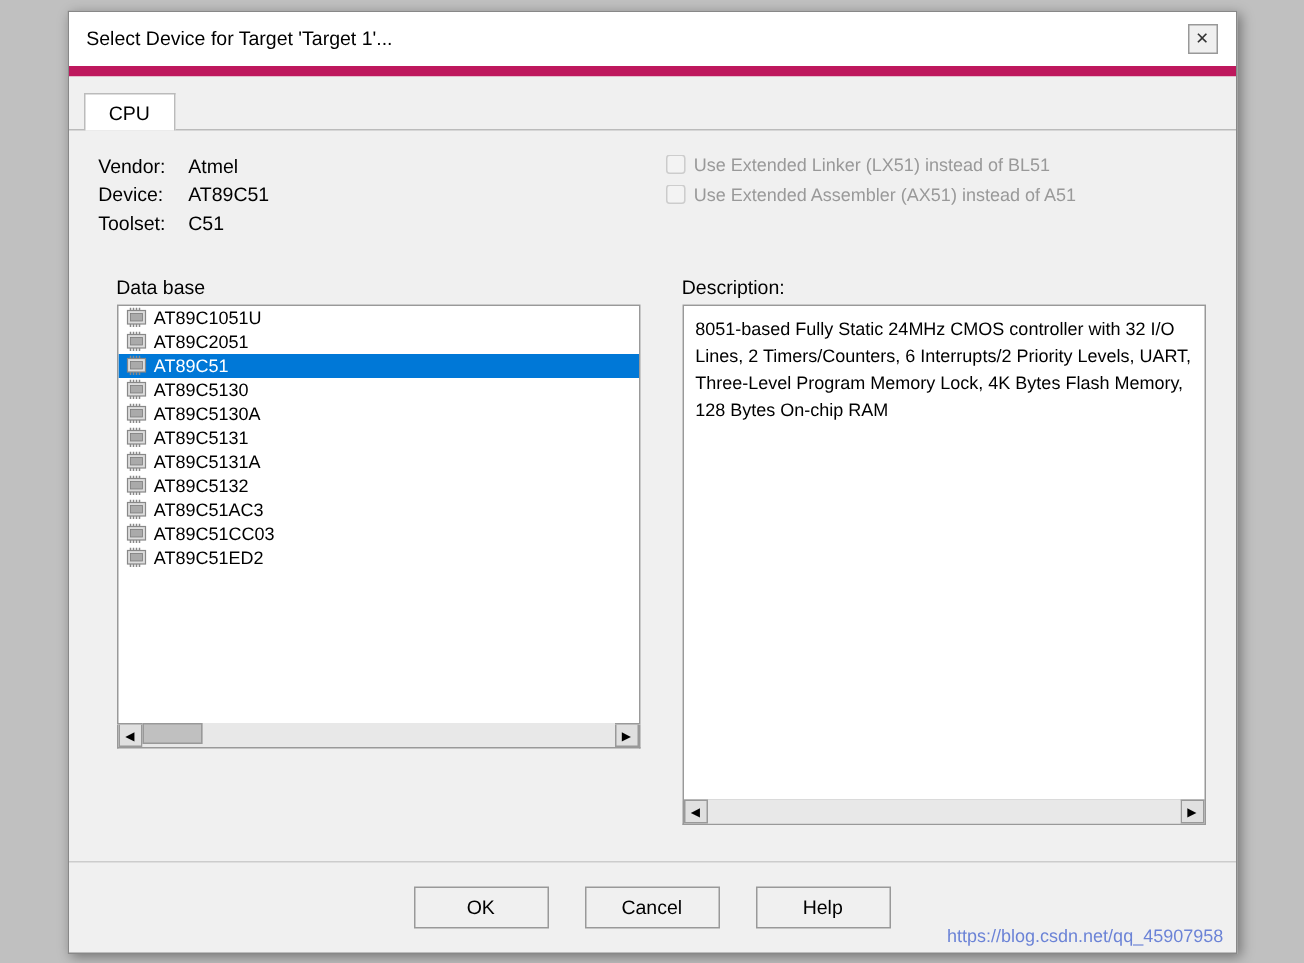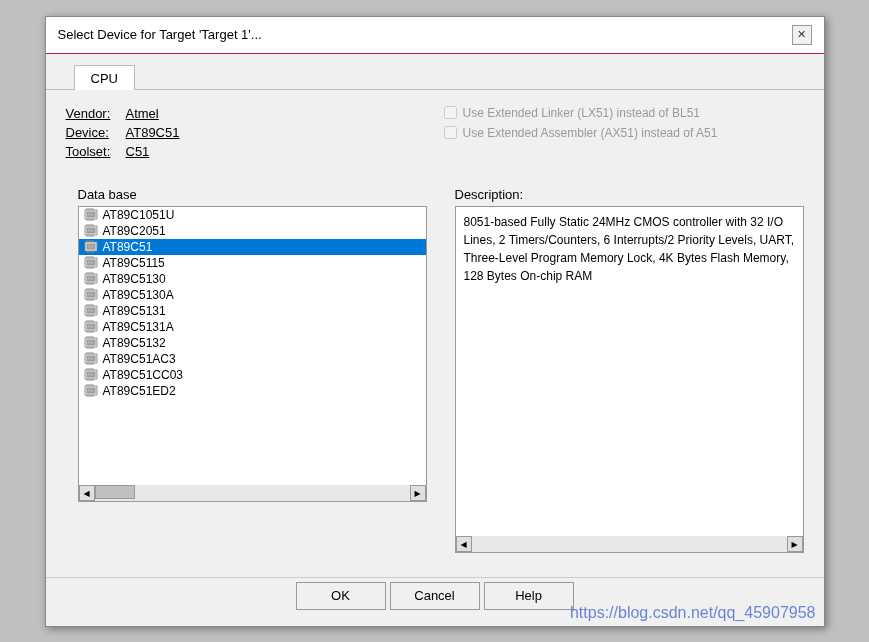--- a/index.html
+++ b/index.html
@@ -18,21 +18,21 @@
       background: #f0f0f0;
       border: 1px solid #888;
       box-shadow: 2px 2px 8px rgba(0,0,0,0.4);
       width: 780px;
       min-height: 560px;
       position: relative;
     }
 
     .dialog-titlebar {
       background: #ffffff;
-      border-bottom: 1px solid #be185d;
+      border-bottom: 7px solid #be185d;
       padding: 8px 12px;
       display: flex;
       align-items: center;
       justify-content: space-between;
     }
 
     .dialog-title {
       font-size: 13px;
       color: #000;
     }
@@ -47,21 +47,21 @@
       align-items: center;
       justify-content: center;
       font-size: 11px;
       color: #333;
       user-select: none;
     }
 
     .tab-bar {
       background: #f0f0f0;
       border-bottom: 1px solid #bbb;
-      padding: 0 28px;
+      padding: 0 10px;
       display: flex;
       align-items: flex-end;
       height: 36px;
     }
 
     .tab {
       padding: 5px 16px 4px;
       background: #fff;
       border: 1px solid #bbb;
       border-bottom: none;
@@ -74,21 +74,20 @@
 
     .dialog-body {
       padding: 16px 20px;
     }
 
     .info-grid {
       display: grid;
       grid-template-columns: 60px 1fr;
       row-gap: 4px;
       margin-bottom: 16px;
-      text-decoration: underline;
     }
 
     .info-label {
       color: #000;
       font-size: 13px;
     }
 
     .info-value {
       color: #000;
       font-size: 13px;
@@ -218,43 +217,43 @@
       top: 0;
       width: 40px;
       height: 14px;
       background: #c0c0c0;
       border: 1px solid #999;
     }
 
     .button-row {
       display: flex;
       justify-content: center;
-      gap: 4px;
-      padding: 4px 20px 16px;
+      gap: 24px;
+      padding: 16px 20px 16px;
       border-top: 1px solid #ccc;
       margin-top: 8px;
     }
 
     .dialog-button {
       width: 90px;
       height: 28px;
       background: #f0f0f0;
       border: 1px solid #999;
       cursor: pointer;
       font-size: 13px;
       display: flex;
       align-items: center;
       justify-content: center;
     }
 
     .watermark {
       position: absolute;
       bottom: 4px;
       right: 8px;
-      font-size: 16px;
+      font-size: 12px;
       color: #3355cc;
       opacity: 0.7;
     }
   </style>
 </head>
 <body>
 
 <div class="dialog">
 
   <div class="dialog-titlebar">
@@ -340,37 +339,20 @@
       <line x1="5" y1="2" x2="5" y2="0" stroke="#888" stroke-width="1"></line>
       <line x1="7" y1="2" x2="7" y2="0" stroke="#888" stroke-width="1"></line>
       <line x1="9" y1="2" x2="9" y2="0" stroke="#888" stroke-width="1"></line>
       <line x1="3" y1="11" x2="3" y2="13" stroke="#888" stroke-width="1"></line>
       <line x1="5" y1="11" x2="5" y2="13" stroke="#888" stroke-width="1"></line>
       <line x1="7" y1="11" x2="7" y2="13" stroke="#888" stroke-width="1"></line>
       <line x1="9" y1="11" x2="9" y2="13" stroke="#888" stroke-width="1"></line>
     </svg>
                 </span>
                 <span>AT89C51</span>
-              </div>
-              <div class="list-item">
-                <span class="list-item-icon">
-                  <svg width="14" height="13" viewBox="0 0 14 13">
-      <rect x="1" y="2" width="12" height="9" fill="#ddd" stroke="#888" stroke-width="0.8"></rect>
-      <rect x="3" y="4" width="8" height="5" fill="#aaa" stroke="#777" stroke-width="0.5"></rect>
-      <line x1="3" y1="2" x2="3" y2="0" stroke="#888" stroke-width="1"></line>
-      <line x1="5" y1="2" x2="5" y2="0" stroke="#888" stroke-width="1"></line>
-      <line x1="7" y1="2" x2="7" y2="0" stroke="#888" stroke-width="1"></line>
-      <line x1="9" y1="2" x2="9" y2="0" stroke="#888" stroke-width="1"></line>
-      <line x1="3" y1="11" x2="3" y2="13" stroke="#888" stroke-width="1"></line>
-      <line x1="5" y1="11" x2="5" y2="13" stroke="#888" stroke-width="1"></line>
-      <line x1="7" y1="11" x2="7" y2="13" stroke="#888" stroke-width="1"></line>
-      <line x1="9" y1="11" x2="9" y2="13" stroke="#888" stroke-width="1"></line>
-    </svg>
-                </span>
-                <span>AT89C5115</span>
               </div>
               <div class="list-item">
                 <span class="list-item-icon">
                   <svg width="14" height="13" viewBox="0 0 14 13">
       <rect x="1" y="2" width="12" height="9" fill="#ddd" stroke="#888" stroke-width="0.8"></rect>
       <rect x="3" y="4" width="8" height="5" fill="#aaa" stroke="#777" stroke-width="0.5"></rect>
       <line x1="3" y1="2" x2="3" y2="0" stroke="#888" stroke-width="1"></line>
       <line x1="5" y1="2" x2="5" y2="0" stroke="#888" stroke-width="1"></line>
       <line x1="7" y1="2" x2="7" y2="0" stroke="#888" stroke-width="1"></line>
       <line x1="9" y1="2" x2="9" y2="0" stroke="#888" stroke-width="1"></line>

